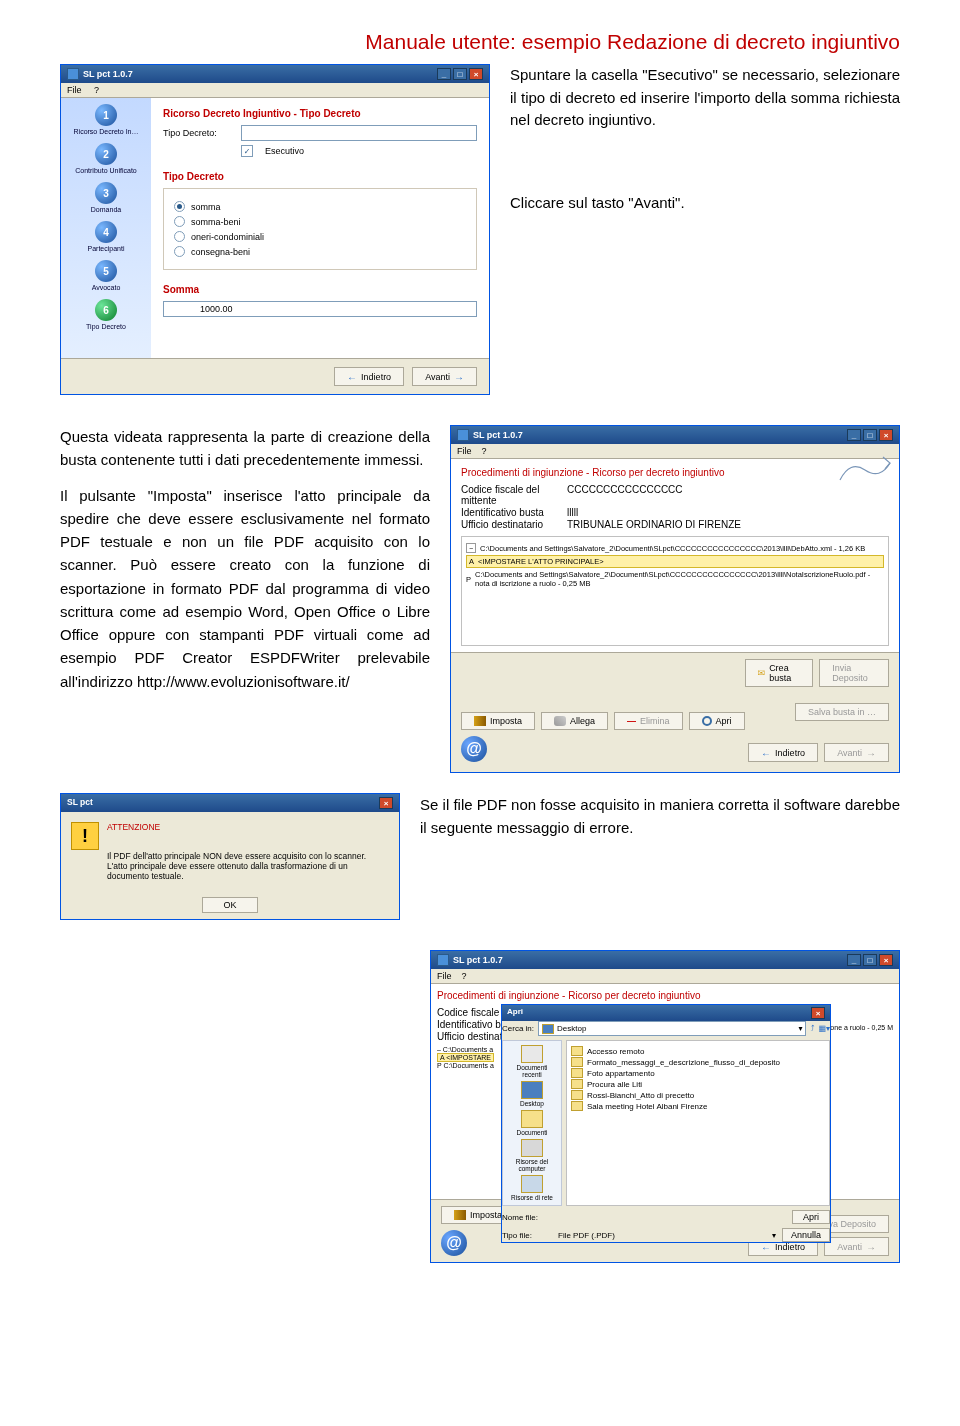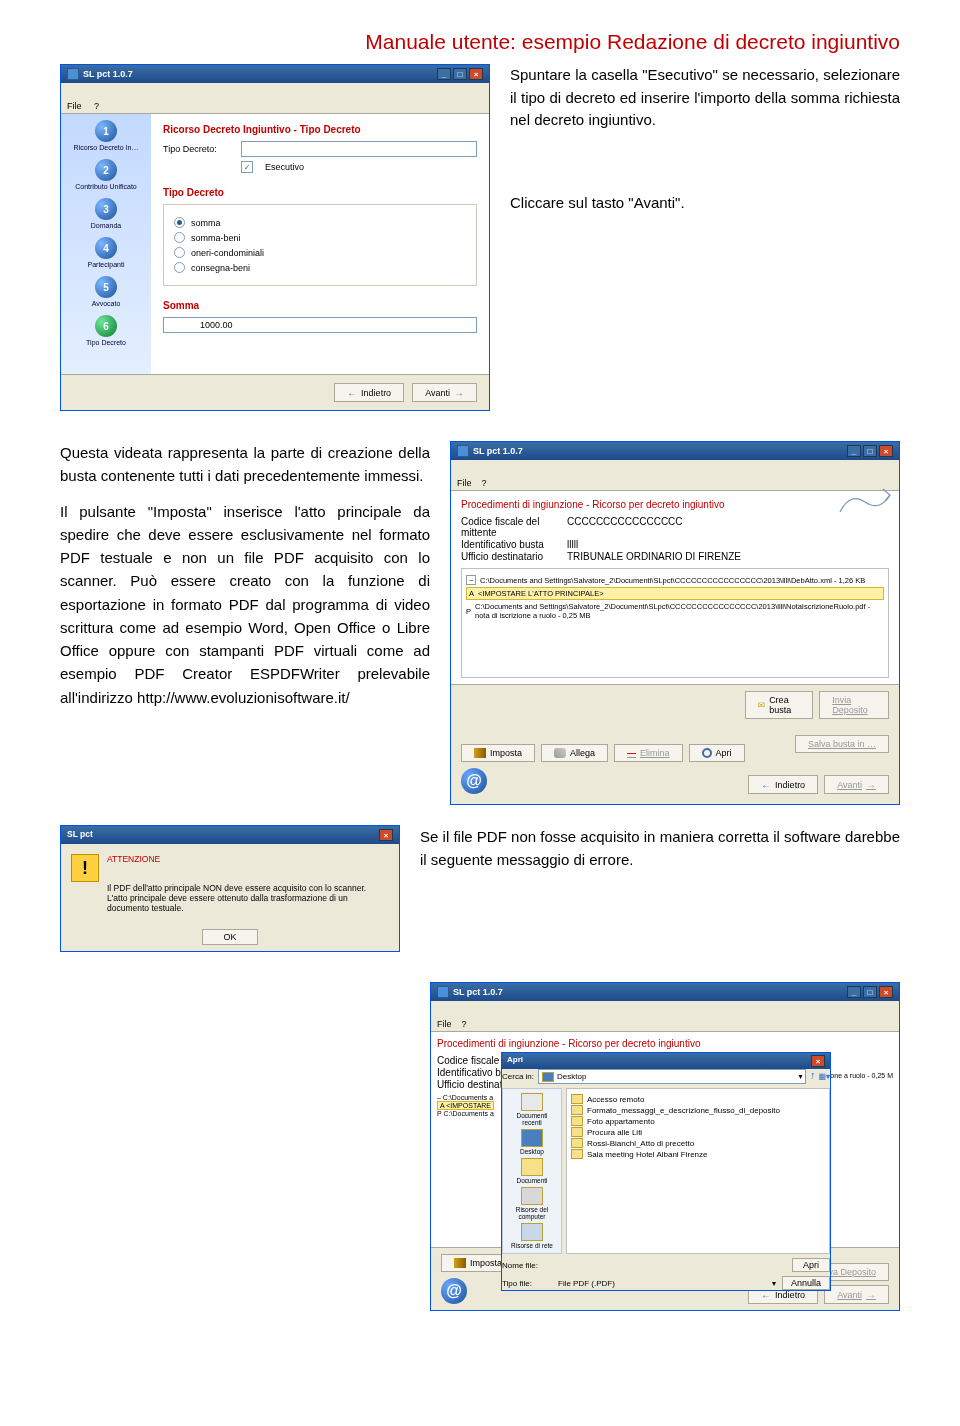--- a/index.html
+++ b/index.html
@@ -6,21 +6,21 @@
 body { width:960px; font-family:Arial,sans-serif; background:#fff; color:#000; padding:30px 60px; font-size:15px; }
 .doc-title { color:#c00000; font-size:21px; text-align:right; margin-bottom:10px; }
 .row1 { display:flex; gap:20px; margin-bottom:30px; }
 .row1 .text-col { flex:1; text-align:justify; line-height:1.5; }
 .shot { background:#ece9d8; border:1px solid #0054e3; font-size:9px; font-family:Tahoma,sans-serif; }
 .shot-title { background:linear-gradient(#3a6ea5,#1e4a8a); color:#fff; padding:3px 6px; font-weight:bold; display:flex; align-items:center; gap:4px; }
 .title-icon { width:12px; height:12px; background:#4a90d9; border:1px solid #2a5a8a; display:inline-block; }
 .win-btns { margin-left:auto; display:flex; gap:2px; }
 .wbtn { width:14px; height:12px; background:#3a6ea5; border:1px solid #1a3a5a; color:#fff; display:inline-flex; align-items:center; justify-content:center; font-size:8px; }
 .wbtn.close { background:#d04a2a; }
-.menubar { background:#ece9d8; padding:2px 6px; border-bottom:1px solid #aca899;margin-top:16px; }
+.menubar { background:#ece9d8; padding:2px 6px; border-bottom:1px solid #aca899; }
 .menubar span { margin-right:10px; }
 
 .s1 { width:430px; }
 .s1-body { display:flex; background:#fff; min-height:260px; }
 .s1-side { width:90px; background:linear-gradient(#c3d9ff,#e4efff); padding:6px 4px; display:flex; flex-direction:column; gap:8px; }
 .step { display:flex; flex-direction:column; align-items:center; gap:2px; }
 .step-ball { width:22px; height:22px; border-radius:50%; background:radial-gradient(circle at 30% 30%,#7ab8ff,#1a4f9a); color:#fff; font-weight:bold; display:flex; align-items:center; justify-content:center; font-size:10px; }
 .step-label { font-size:7px; text-align:center; color:#003; }
 .step.active .step-ball { background:radial-gradient(circle at 30% 30%,#6de69a,#0a7d2a); }
 .s1-main { flex:1; padding:10px 12px; }
@@ -50,21 +50,21 @@
 .pen-icon { position:absolute; right:4px; top:-4px; width:60px; height:30px; }
 .file-list { border:1px solid #c0c0c0; margin-top:6px; min-height:110px; padding:4px; font-size:7.5px; }
 .file-row { display:flex; align-items:center; gap:4px; margin:2px 0; }
 .sq { width:10px; height:10px; border:1px solid #999; display:inline-flex; align-items:center; justify-content:center; font-size:7px; }
 .file-row.sel { background:#fff1a8; border:1px solid #d4b82a; padding:1px 2px; }
 .s2-bot { display:flex; justify-content:space-between; align-items:flex-end; padding:6px 10px 10px; background:#ece9d8; border-top:1px solid #aca899; }
 .s2-botleft { display:flex; flex-direction:column; gap:6px; }
 .s2-botleft-row { display:flex; gap:6px; }
 .big-at { width:26px; height:26px; border-radius:50%; background:radial-gradient(circle at 30% 30%,#6aa6ff,#1a4f9a); color:#fff; display:flex; align-items:center; justify-content:center; font-size:16px; font-weight:bold; }
 .s2-botright { display:flex; flex-direction:column; gap:16px; align-items:flex-end; }
-.btn.disabled { color:#999;text-decoration:underline; }
+.btn.disabled { color:#999; }
 .micro-icon { width:12px; height:10px; display:inline-block; }
 .mi-imposta { background:linear-gradient(90deg,#d4a017,#8b5a00); }
 .mi-allega { background:linear-gradient(45deg,#999,#ccc); border-radius:3px; }
 .mi-elimina { color:#c00; font-weight:bold; }
 .mi-apri { border:2px solid #3a6ea5; border-radius:50%; width:10px; height:10px; }
 .mi-crea::before { content:"\2709"; color:#d4a017; }
 
 .row3 { display:flex; gap:20px; margin-bottom:30px; align-items:flex-start; }
 .s3 { width:340px; background:#ece9d8; border:1px solid #0054e3; font-size:8.5px; }
 .s3-title { background:linear-gradient(#3a6ea5,#1e4a8a); color:#fff; padding:3px 6px; font-weight:bold; display:flex; }

